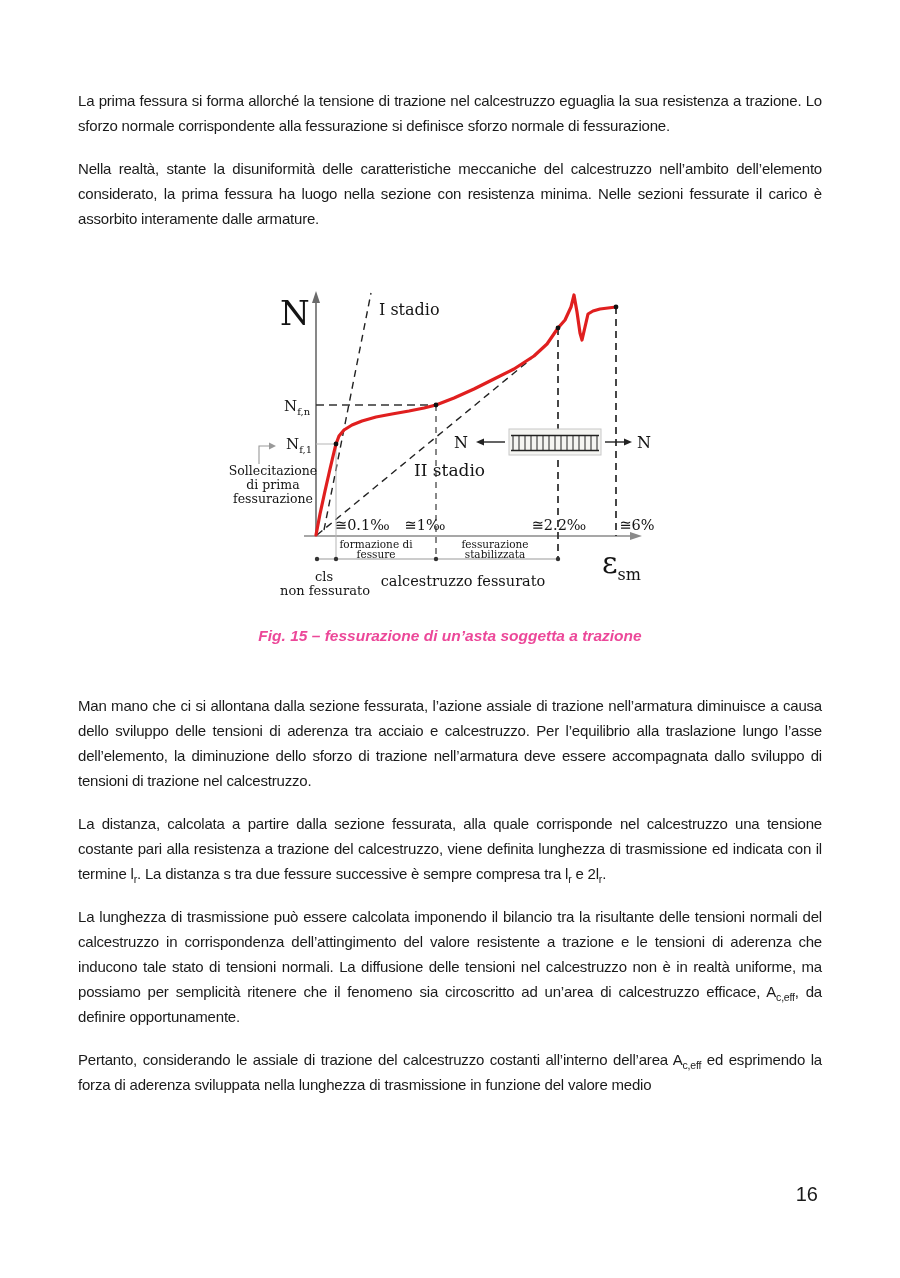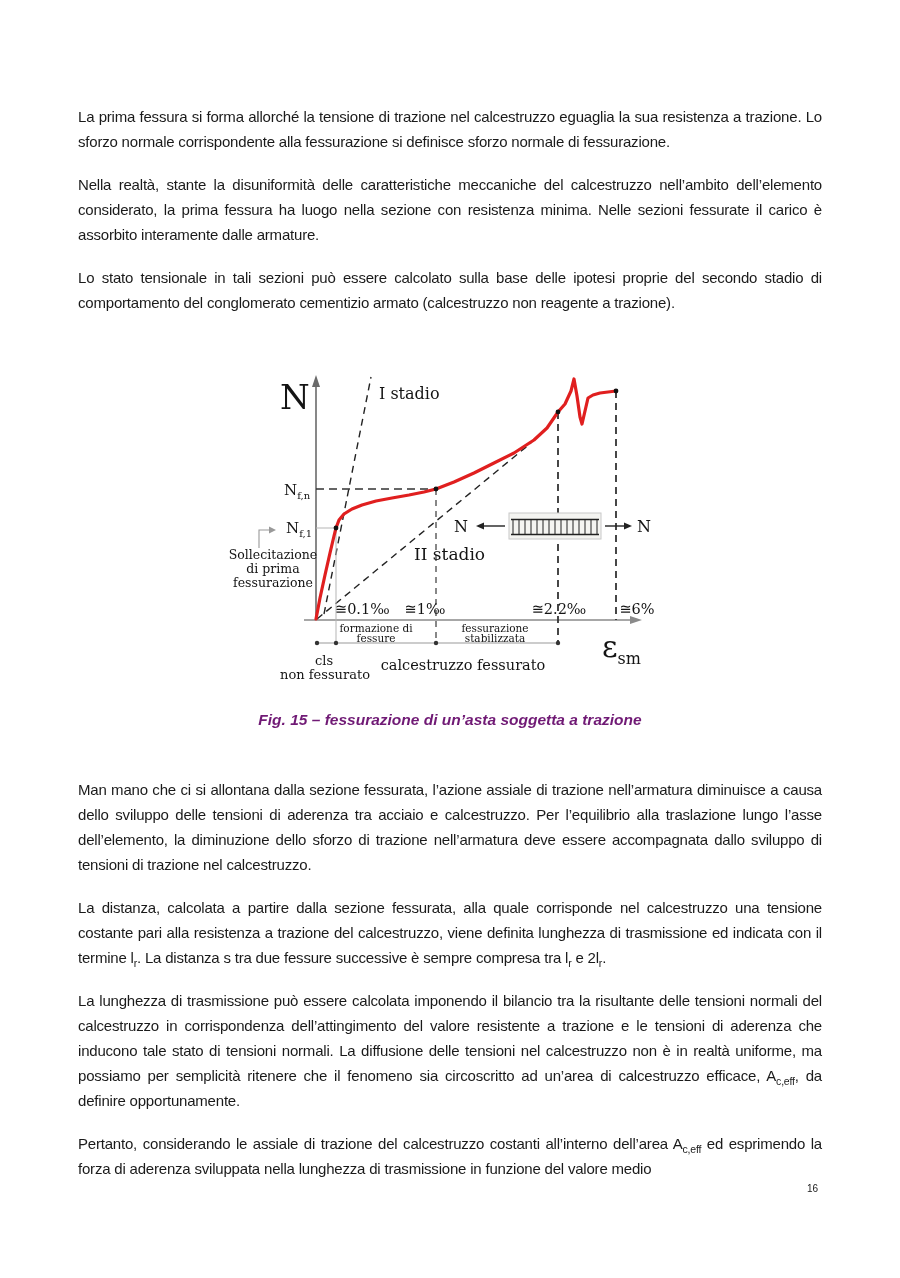--- a/index.html
+++ b/index.html
@@ -3,40 +3,39 @@
 <meta charset="utf-8">
 <style>
   html,body { margin:0; padding:0; background:#ffffff; }
   .page {
     position:relative; width:900px; height:1278px; background:#ffffff;
     font-family:"Liberation Sans", sans-serif; color:#1a1a1a; overflow:hidden;
   }
   .content { position:absolute; left:78px; top:88px; width:744px; }
   .para {
     font-size:15px; letter-spacing:-0.2px; line-height:25px;
-    text-align:justify; margin:16px 0 18px 0;
+    text-align:justify; margin:0 0 18px 0;
   }
   .para sub { font-size:10.5px; line-height:0; }
   .figure-wrap { margin:52px 0 0 150px; width:440px; height:320px; }
   .fig text { fill:#141414; }
   .caption {
     text-align:center; font-style:italic; font-weight:bold;
-    font-size:15.5px; margin:24px 0 48px 0; color:#701a75;
+    font-size:15.5px; margin:24px 0 48px 0; color:#ec4899;
   }
-  .page-number { position:absolute; top:1183px; right:82px; font-size:10px; color:#1a1a1a; }
+  .page-number { position:absolute; top:1183px; right:82px; font-size:20px; color:#1a1a1a; }
 </style>
 </head>
 <body>
 
 <div class="page">
   <div class="content">
 
     <p class="para"><span>La prima fessura si forma allorché la tensione di trazione nel calcestruzzo eguaglia la sua resistenza a trazione. Lo sforzo normale corrispondente alla fessurazione si definisce sforzo normale di fessurazione.</span></p>
     <p class="para"><span>Nella realtà, stante la disuniformità delle caratteristiche meccaniche del calcestruzzo nell’ambito dell’elemento considerato, la prima fessura ha luogo nella sezione con resistenza minima. Nelle sezioni fessurate il carico è assorbito interamente dalle armature.</span></p>
-    <p class="para"><span>Lo stato tensionale in tali sezioni può essere calcolato sulla base delle ipotesi proprie del secondo stadio di comportamento del conglomerato cementizio armato (calcestruzzo non reagente a trazione).</span></p>
 
     <div class="figure-wrap">
       <svg class="fig" viewBox="0 0 440 320" width="440" height="320" font-family="&quot;DejaVu Serif&quot;,&quot;Liberation Serif&quot;,serif">
 
         <line x1="88" y1="253" x2="88" y2="16" stroke="#6a6a6a" stroke-width="1.6"></line>
         <polygon points="88,8 84,20 92,20" fill="#6a6a6a"></polygon>
         <line x1="76" y1="253" x2="406" y2="253" stroke="#8a8a8a" stroke-width="1.6"></line>
         <polygon points="414,253 402,249 402,257" fill="#8a8a8a"></polygon>
 
         <line x1="96" y1="247" x2="143" y2="10" stroke="#222" stroke-width="1.4" stroke-dasharray="7,5"></line>

